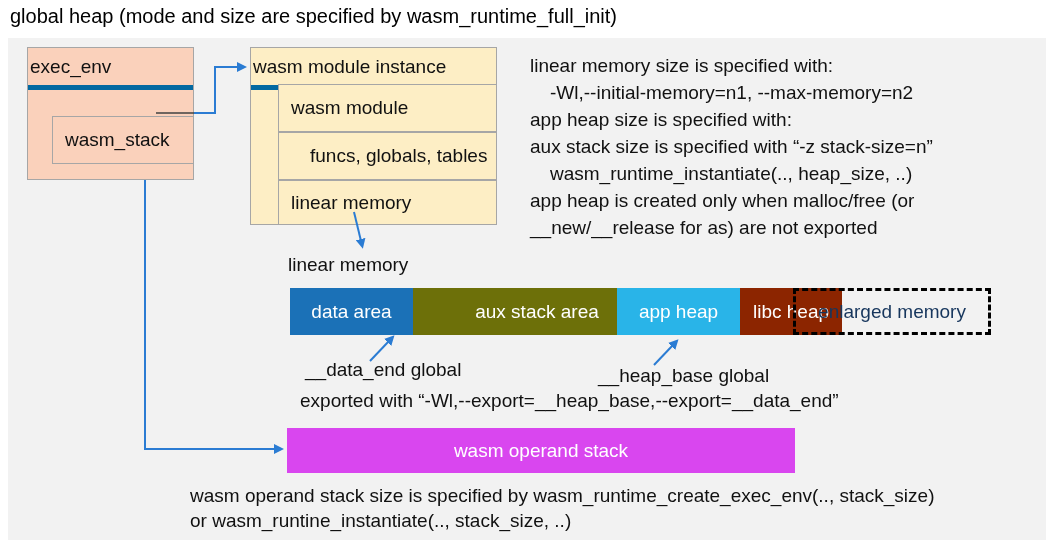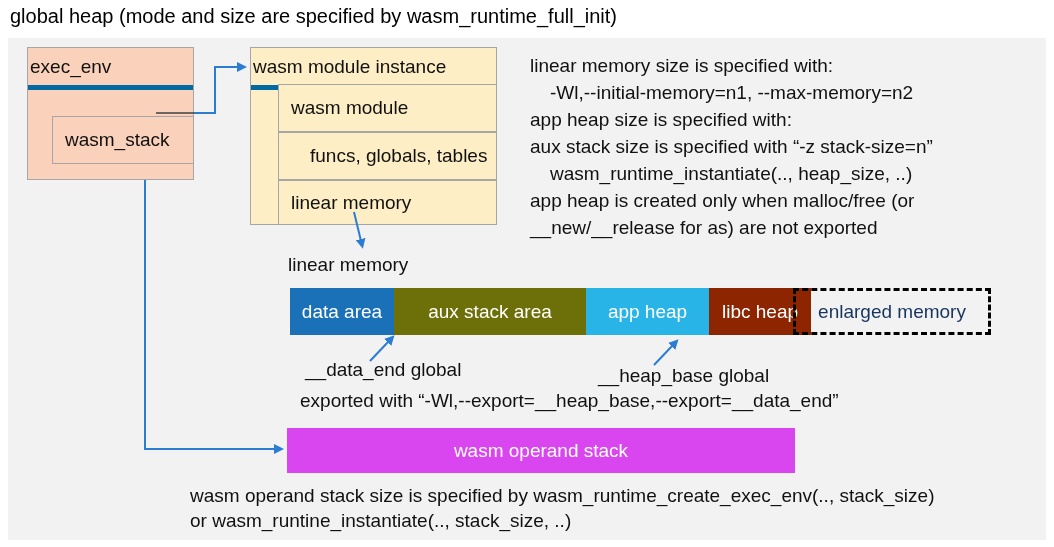--- a/index.html
+++ b/index.html
@@ -12,22 +12,22 @@
   .box{position:absolute;background:#fad1bb;border:1px solid #a6a6a6;box-sizing:border-box;}
   .box .hdr{height:37px;border-bottom:5px solid #0369a1;display:flex;align-items:center;padding-left:2px;font-size:19px;}
   .cell{position:absolute;border:1px solid #a6a6a6;box-sizing:border-box;display:flex;align-items:center;padding-left:12px;font-size:19px;}
   .salmon{background:#fad1bb;}
   .cream{background:#fdeec5;}
   .notes{position:absolute;left:522px;top:14px;width:505px;font-size:19px;line-height:27px;}
   .notes .indent{padding-left:20px;}
   .lm-label{position:absolute;left:280px;top:216px;font-size:19px;}
   .bar{position:absolute;left:282px;top:250px;height:47px;display:flex;}
   .seg{height:47px;display:flex;align-items:center;justify-content:center;color:#fff;font-size:19px;}
-  .seg.s0{width:104px;}
-  .seg.s1{width:192px;}
+  .seg.s0{width:123px;}
+  .seg.s1{width:160px;padding-left:44px;}
   .seg.s2{width:123px;}
   .seg.s3{width:102px;}
   .enlarged{
     position:absolute;left:785px;top:250px;width:198px;height:47px;box-sizing:border-box;
     border:3px dashed #000;display:flex;align-items:center;justify-content:center;font-size:19px;
   }
   .ann{position:absolute;font-size:19px;color:#111;}
   .a-dataend{left:297px;top:321px;}
   .a-heapbase{left:590px;top:327px;}
   .a-export{left:292px;top:352px;}

